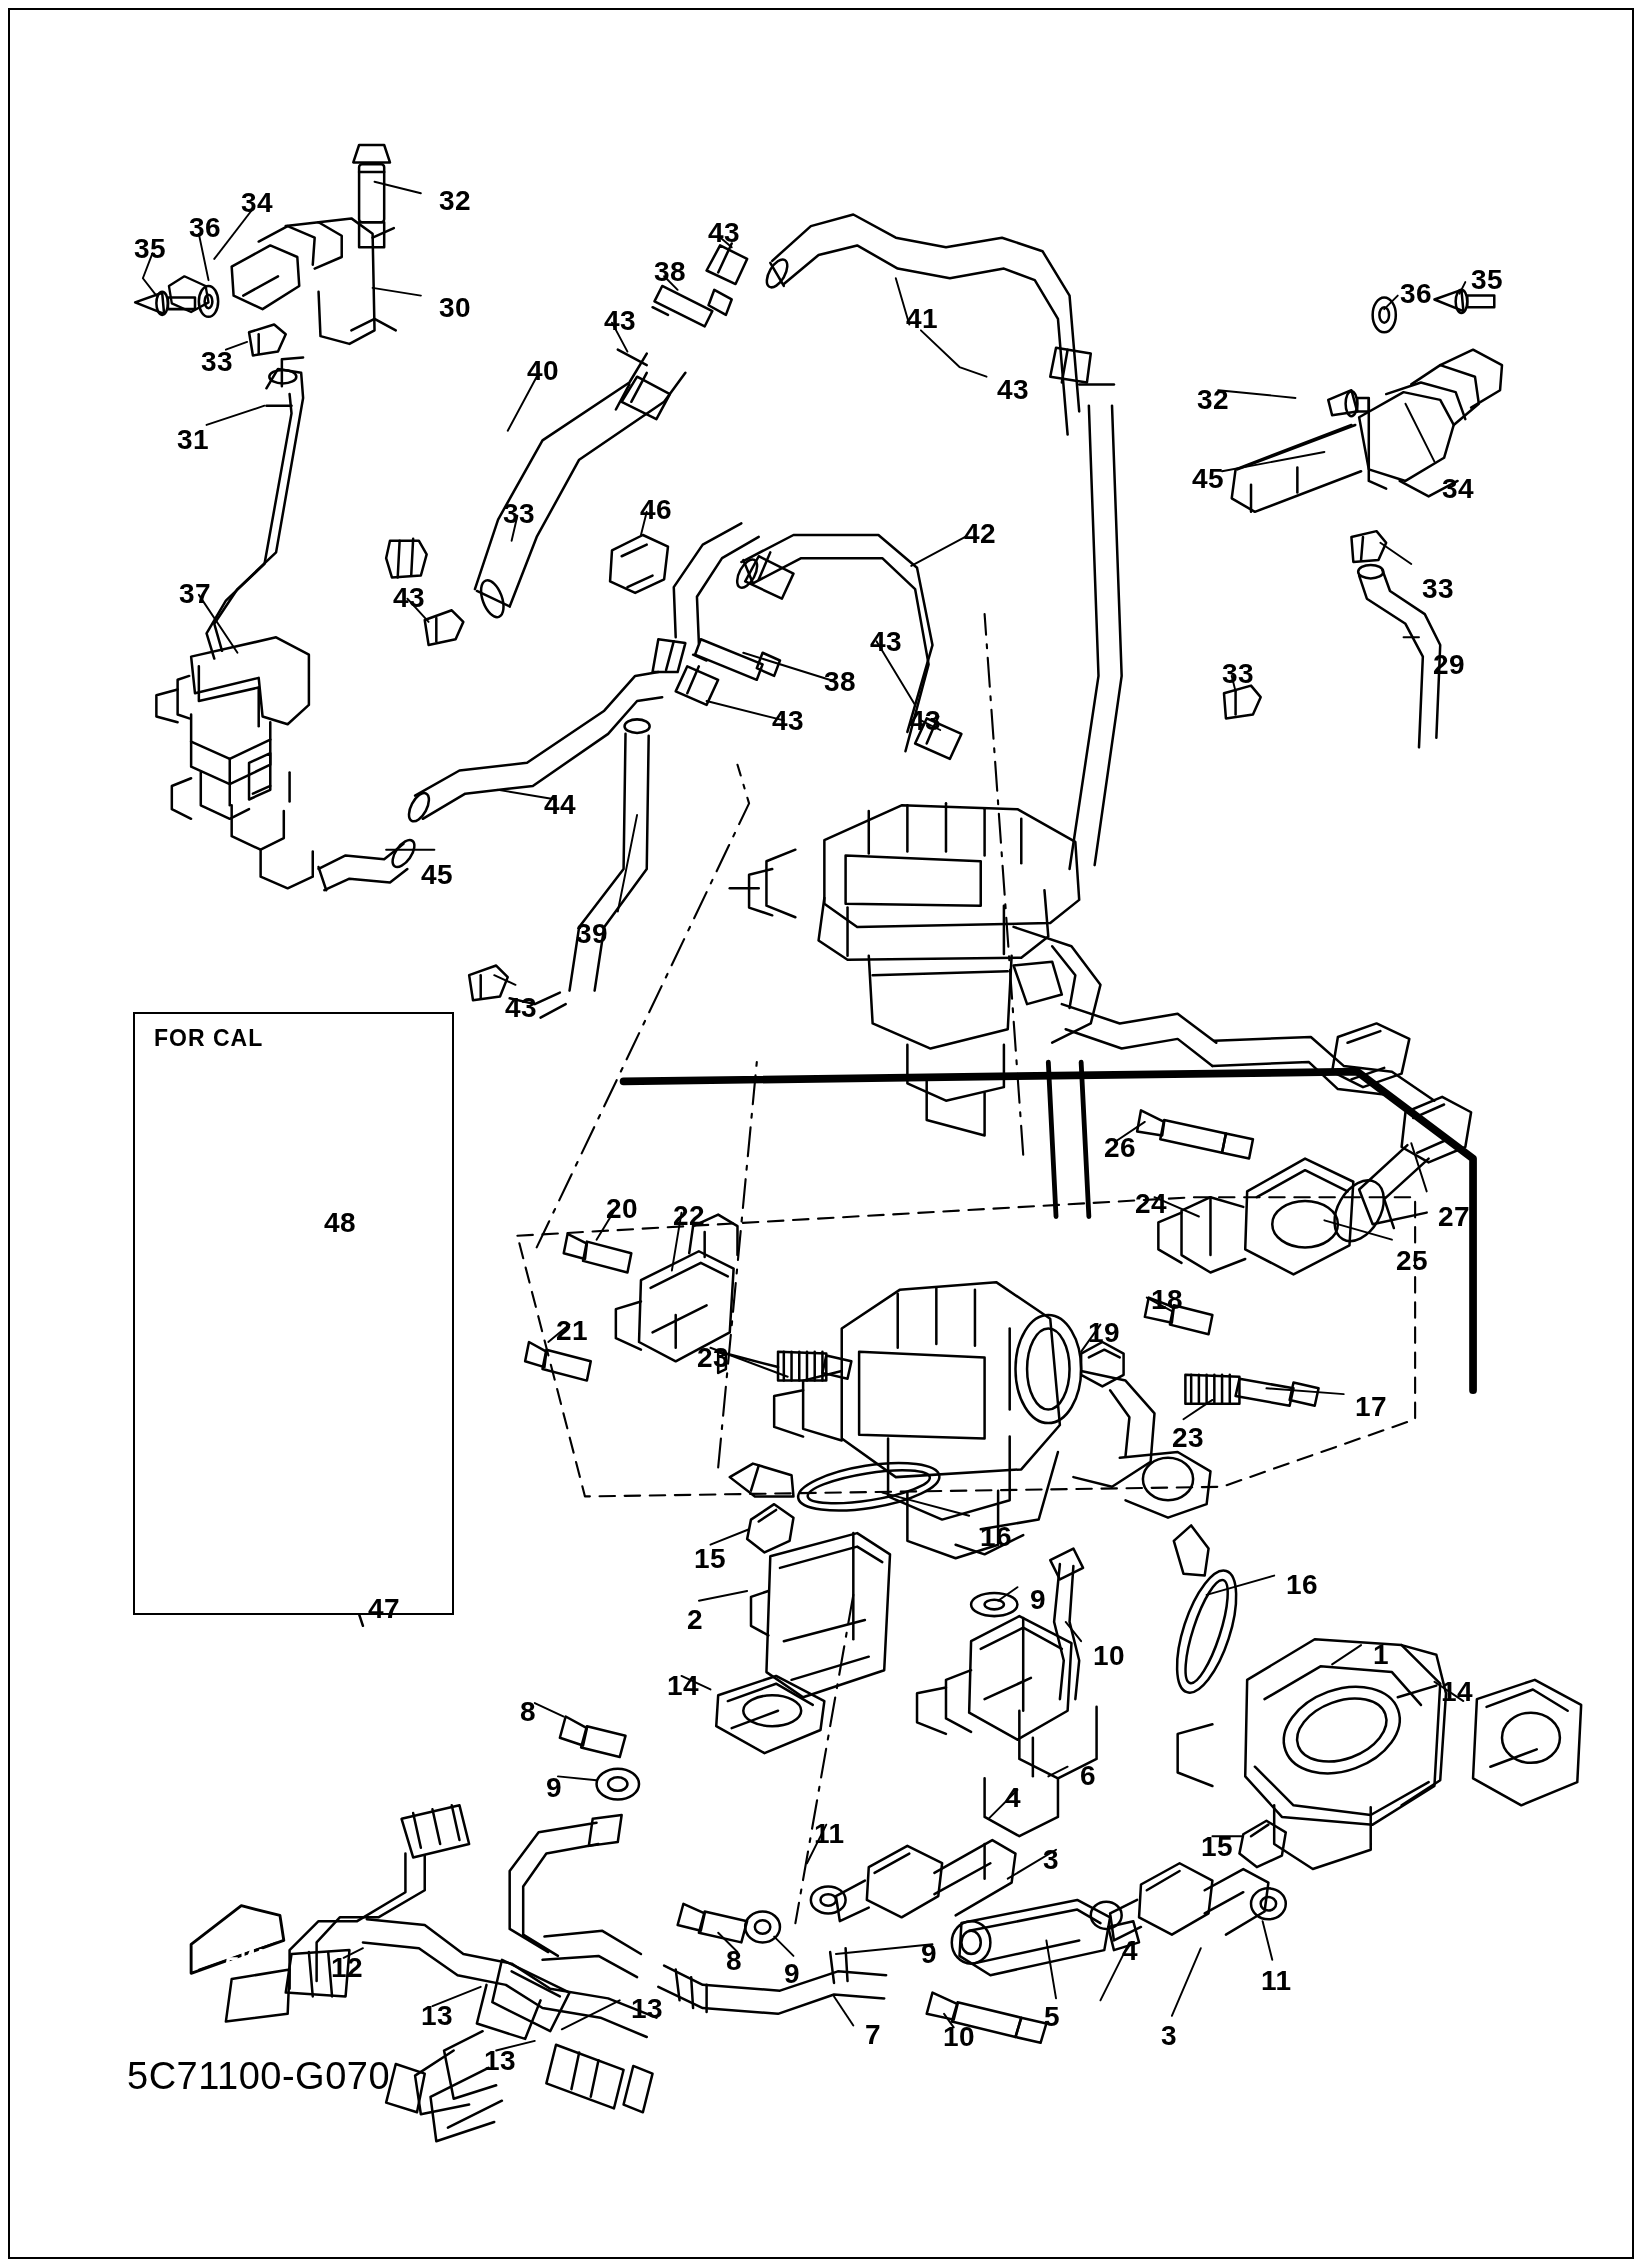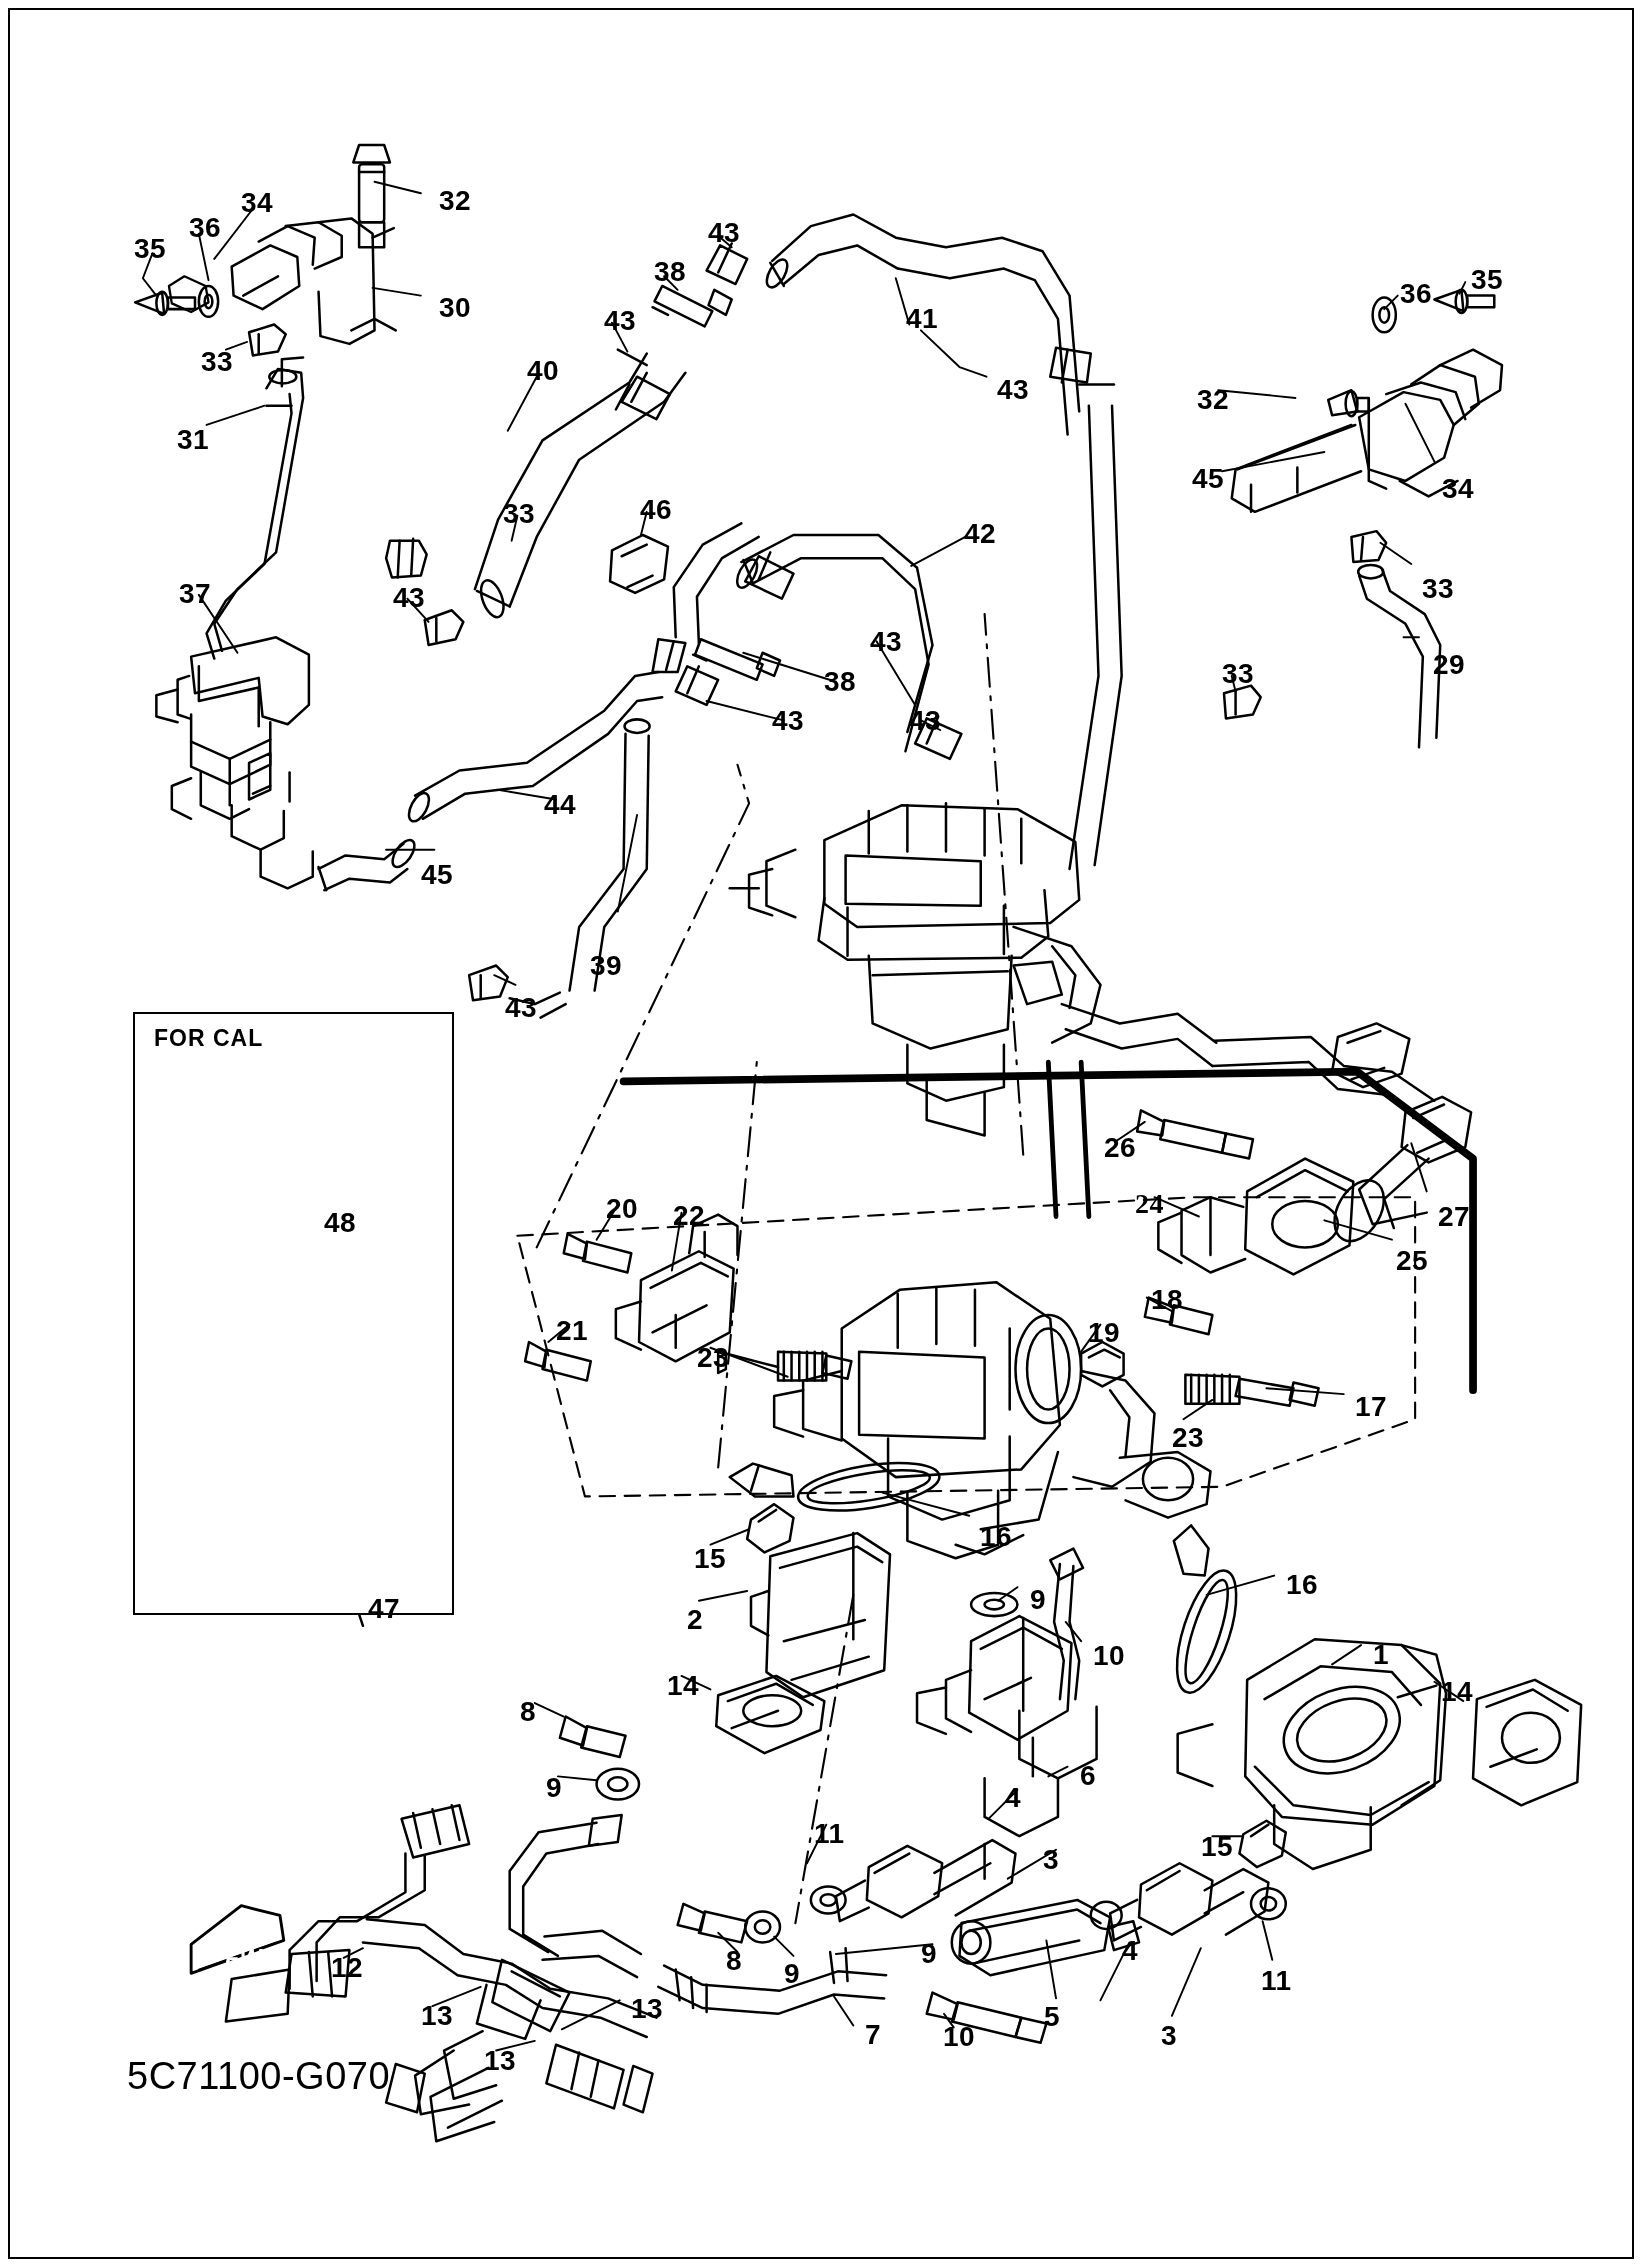--- a/index.html
+++ b/index.html
@@ -533,26 +533,26 @@
       <div class="lbl" style="left: 640px; top: 496px;">46</div>
       <div class="lbl" style="left: 964px; top: 520px;">42</div>
       <div class="lbl" style="left: 870px; top: 628px;">43</div>
       <div class="lbl" style="left: 824px; top: 668px;">38</div>
       <div class="lbl" style="left: 772px; top: 707px;">43</div>
       <div class="lbl" style="left: 909px; top: 707px;">43</div>
       <div class="lbl" style="left: 179px; top: 580px;">37</div>
       <div class="lbl" style="left: 393px; top: 584px;">43</div>
       <div class="lbl" style="left: 544px; top: 791px;">44</div>
       <div class="lbl" style="left: 421px; top: 861px;">45</div>
-      <div class="lbl" style="left: 590px; top: 920px; margin-top: 32px;">39</div>
+      <div class="lbl" style="left: 576px; top: 920px;">39</div>
       <div class="lbl" style="left: 505px; top: 994px;">43</div>
       <div class="lbl" style="left: 324px; top: 1209px;">48</div>
       <div class="lbl" style="left: 368px; top: 1595px;">47</div>
       <div class="lbl" style="left: 1104px; top: 1134px;">26</div>
-      <div class="lbl" style="left: 1135px; top: 1190px; font-family: Liberation Serif, serif;">24</div>
+      <div class="lbl" style="left: 1135px; top: 1190px;">24</div>
       <div class="lbl" style="left: 1438px; top: 1203px;">27</div>
       <div class="lbl" style="left: 1396px; top: 1247px;">25</div>
       <div class="lbl" style="left: 606px; top: 1195px;">20</div>
       <div class="lbl" style="left: 673px; top: 1202px;">22</div>
       <div class="lbl" style="left: 556px; top: 1317px;">21</div>
       <div class="lbl" style="left: 697px; top: 1344px;">23</div>
       <div class="lbl" style="left: 1088px; top: 1319px;">19</div>
       <div class="lbl" style="left: 1136px; top: 1286px; margin-left: 15px;">18</div>
       <div class="lbl" style="left: 1172px; top: 1424px;">23</div>
       <div class="lbl" style="left: 1355px; top: 1393px;">17</div>

